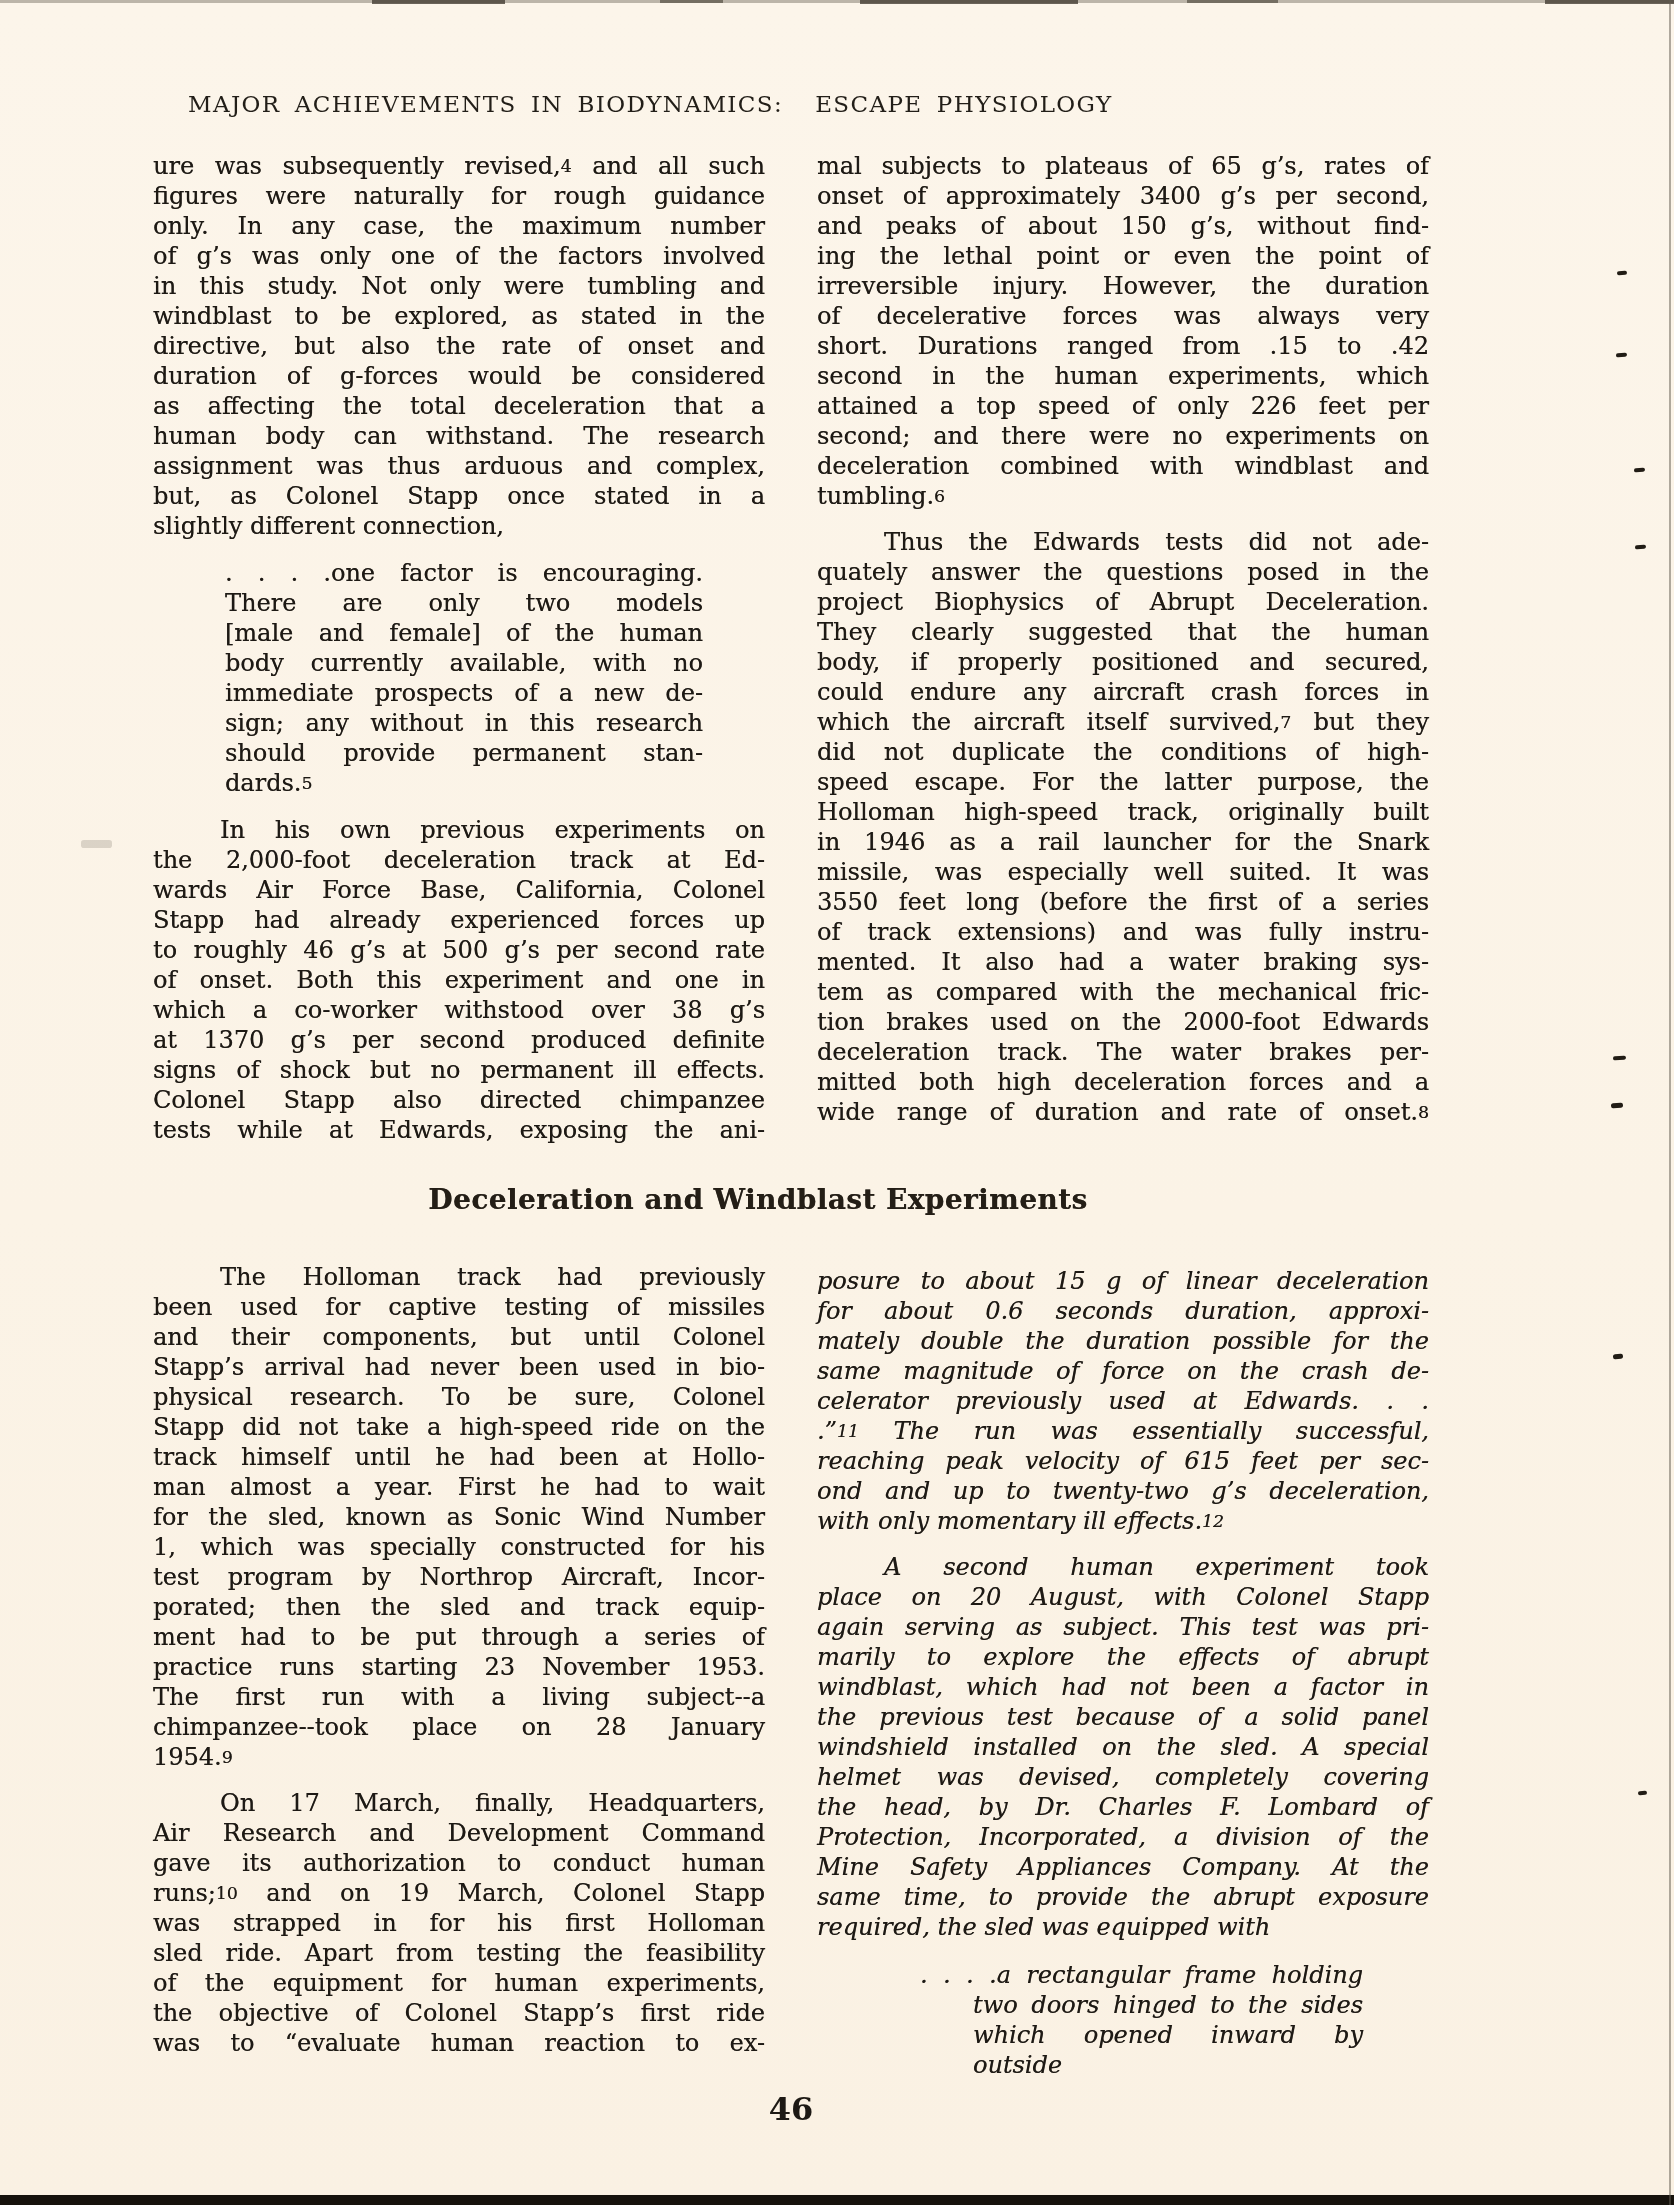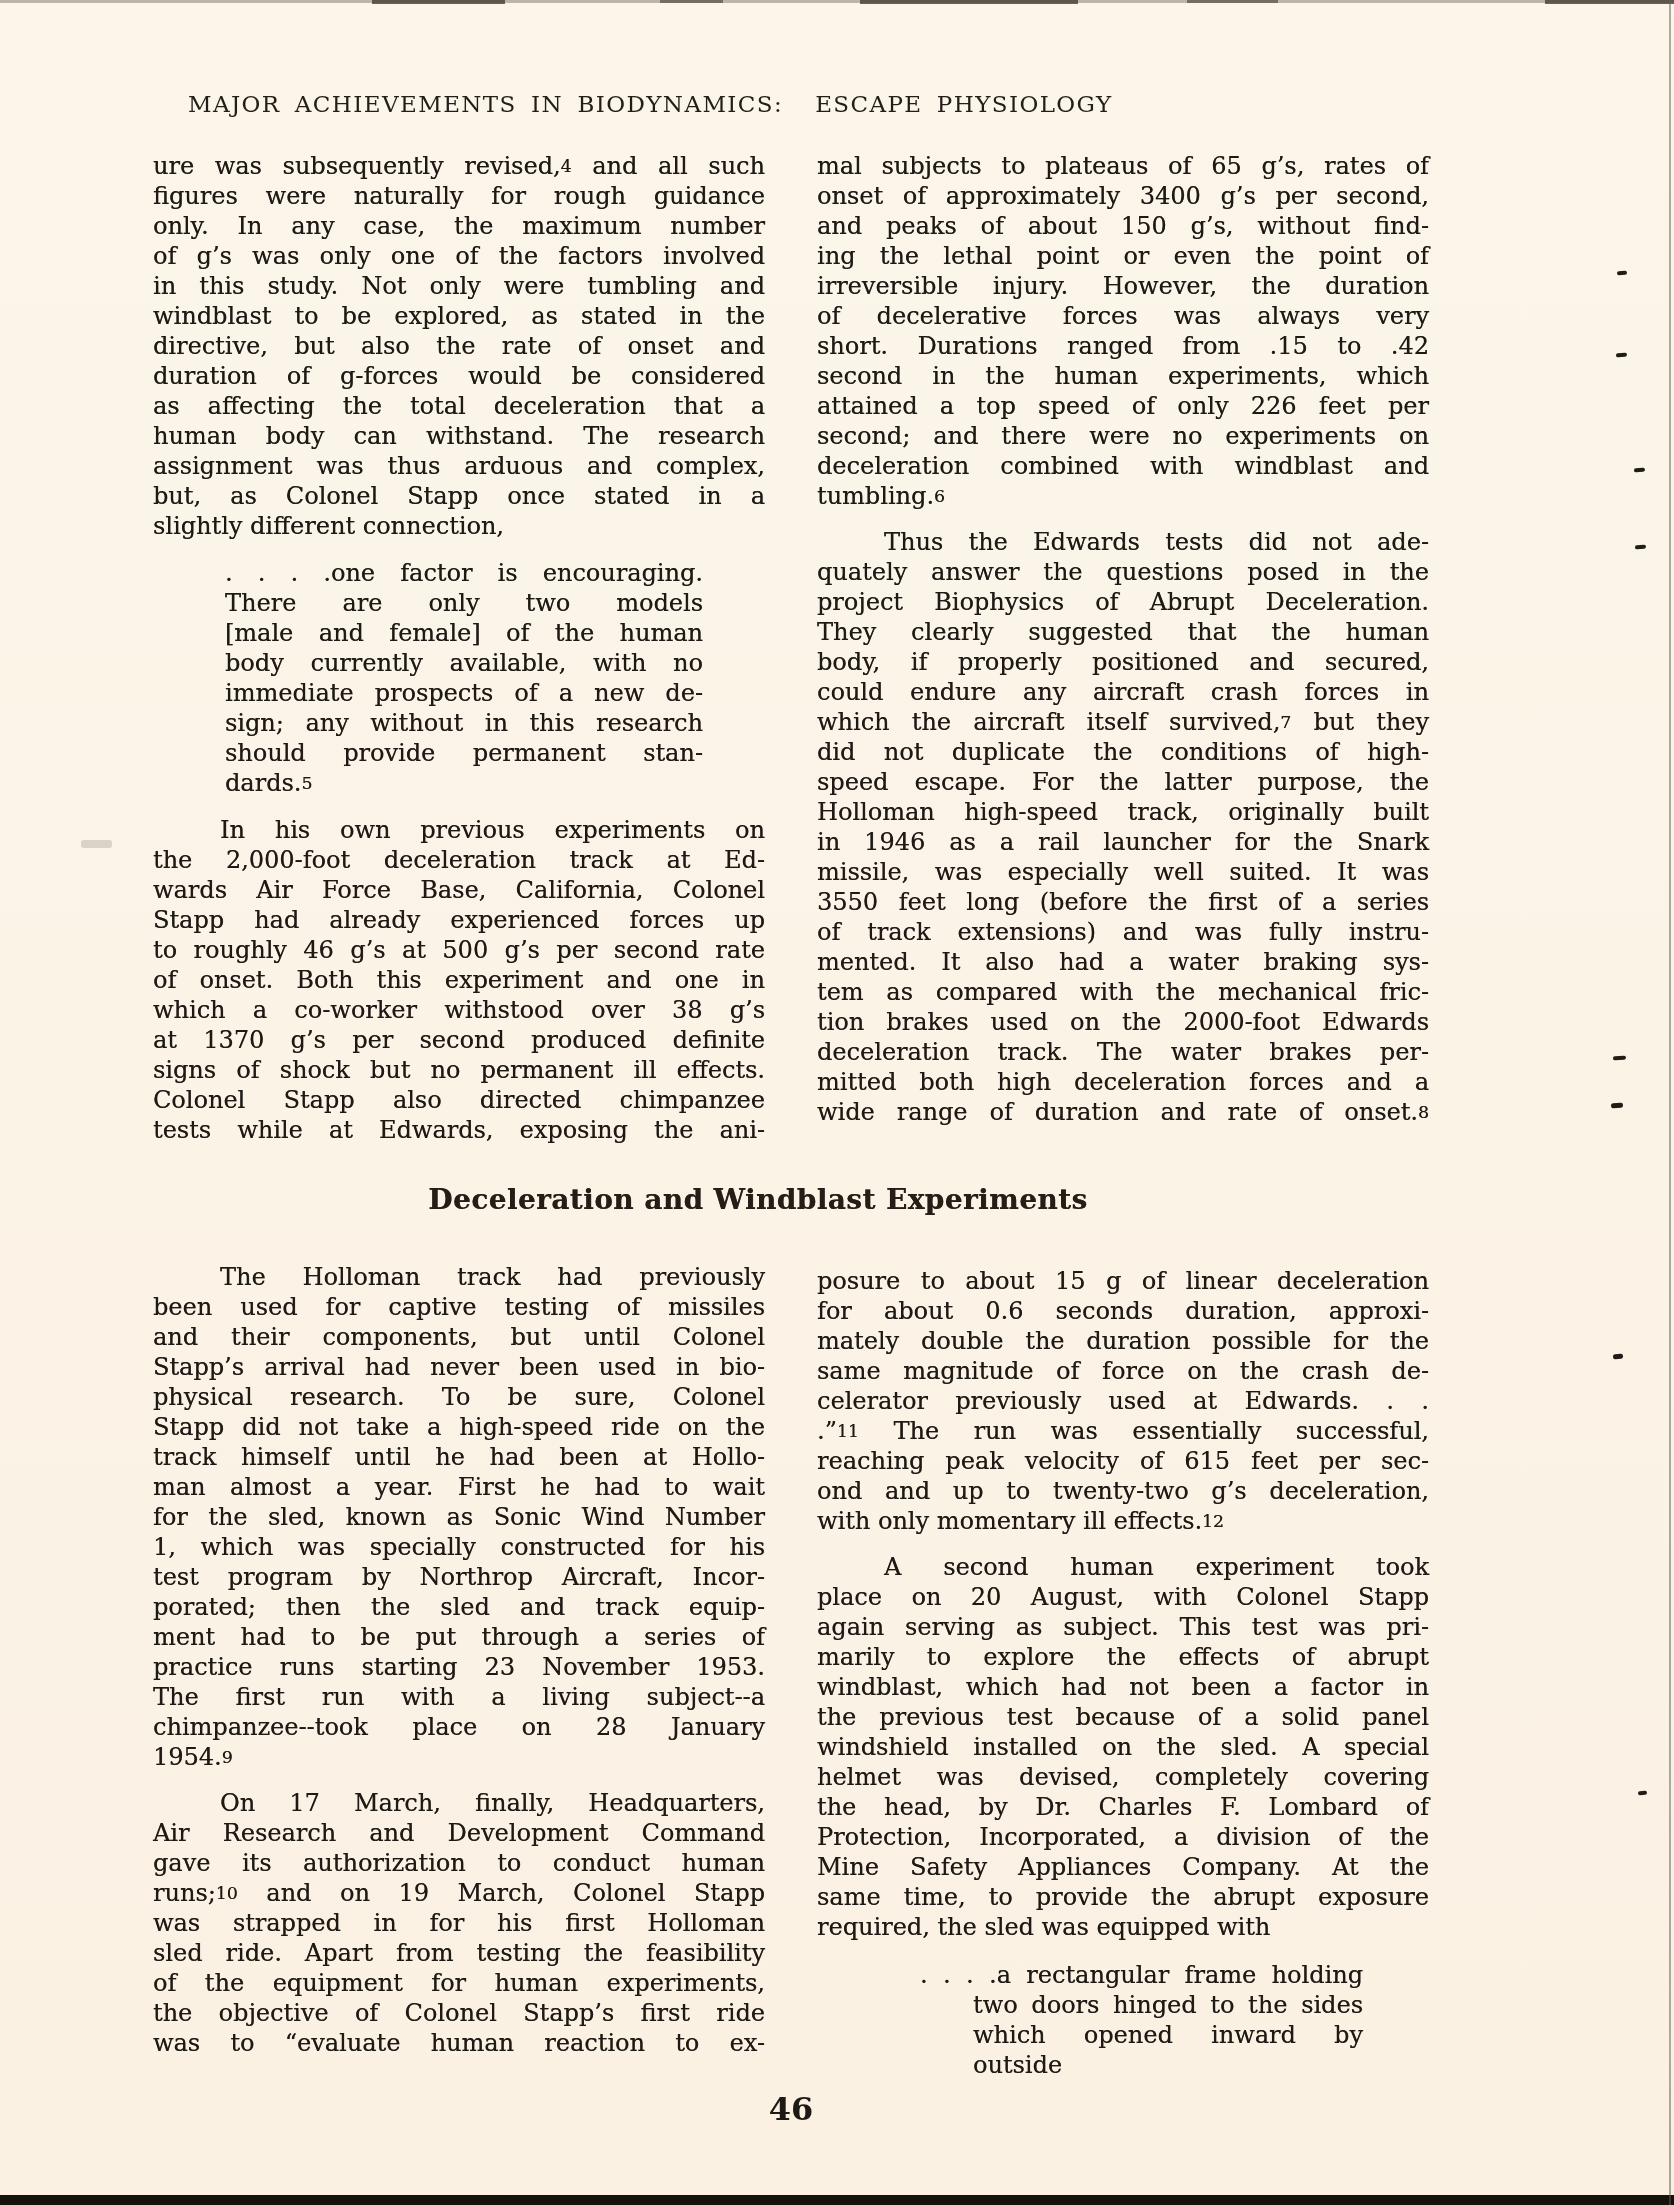--- a/index.html
+++ b/index.html
@@ -25,21 +25,21 @@
     position:absolute; left:156px; top:91px;
     font-size:23px; letter-spacing:1.4px; word-spacing:5.6px;
     white-space:nowrap; color:#221e18;margin-left:32px;
   }
   .running-head .gap { display:inline-block; width:32px; }
 
   .col { position:absolute; width:612px; font-size:24px; text-shadow:0.2px 0 0 rgba(29,25,20,.75); }
   .col-ul { left:153px;  top:151px; }
   .col-ur { left:817px; top:151px; }
   .col-ll { left:153px;  top:1262px; }
-  .col-lr { left:817px; top:1266px; }
+  .col-lr { left:817px; top:1266px;font-style:italic; }
 
   .line { line-height:30px; text-align:justify; text-align-last:justify; }
   .line.short { text-align-last:left; }
   .fn { font-size:0.72em; vertical-align:0.12em; }
 
   .para + .para { margin-top:15.5px; }
   .indent > .line:first-child { text-indent:67px; }
 
   .quote { margin-top:17px; margin-bottom:17px; }
   .q1 { margin-left:72px; width:478px; }

